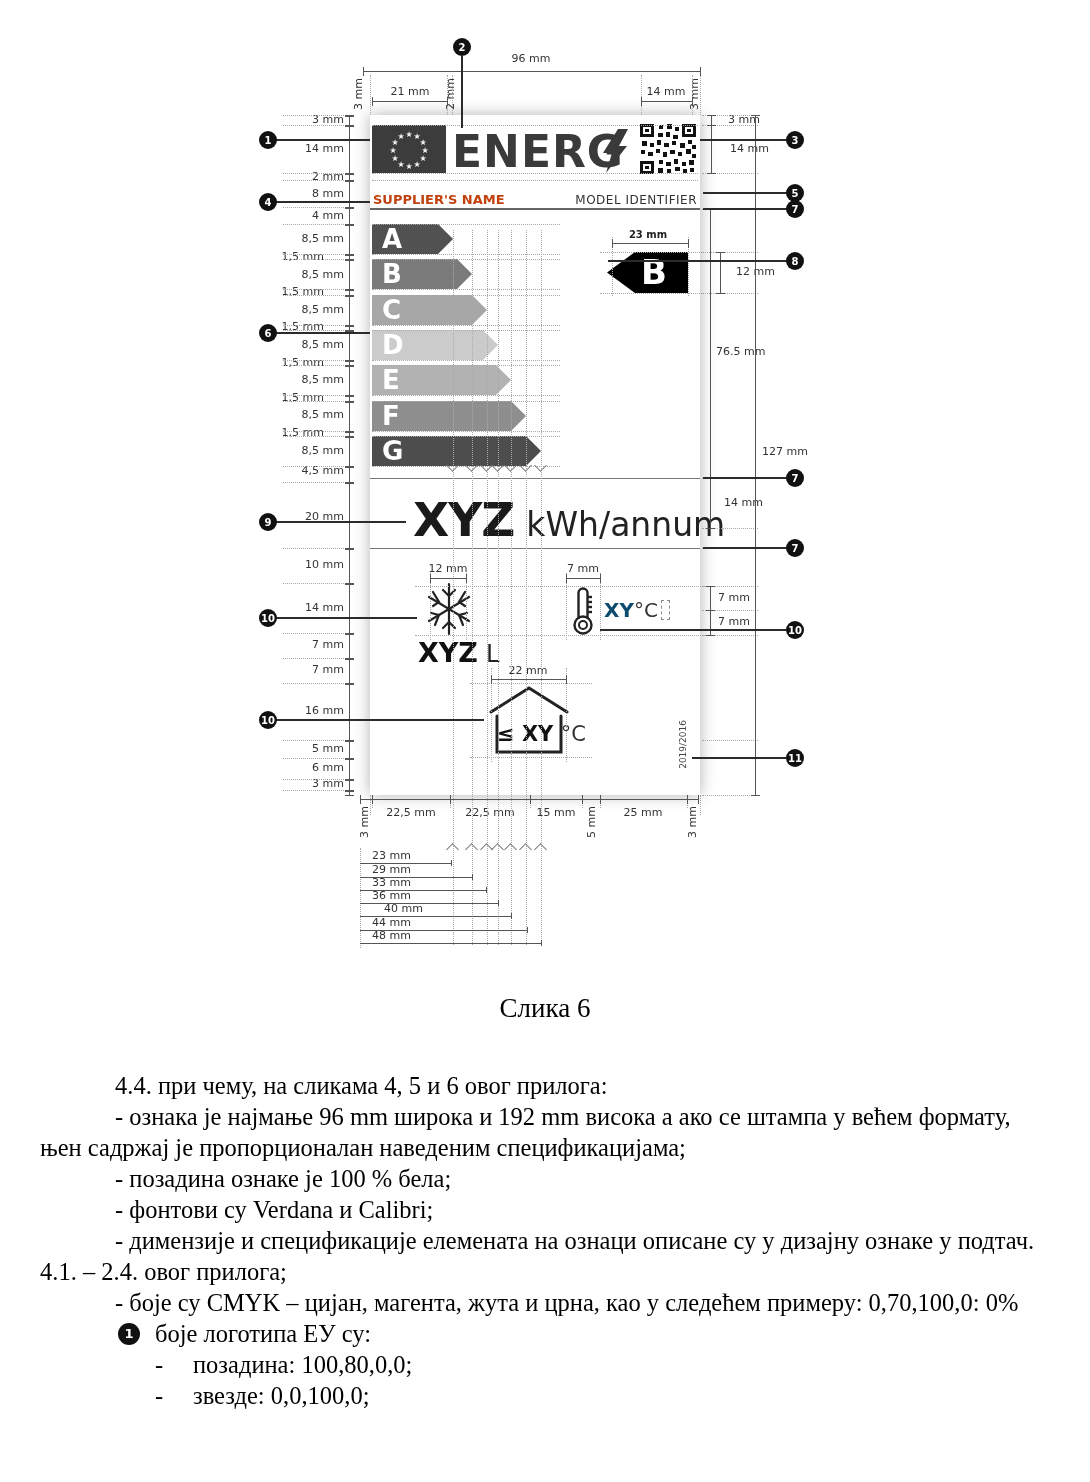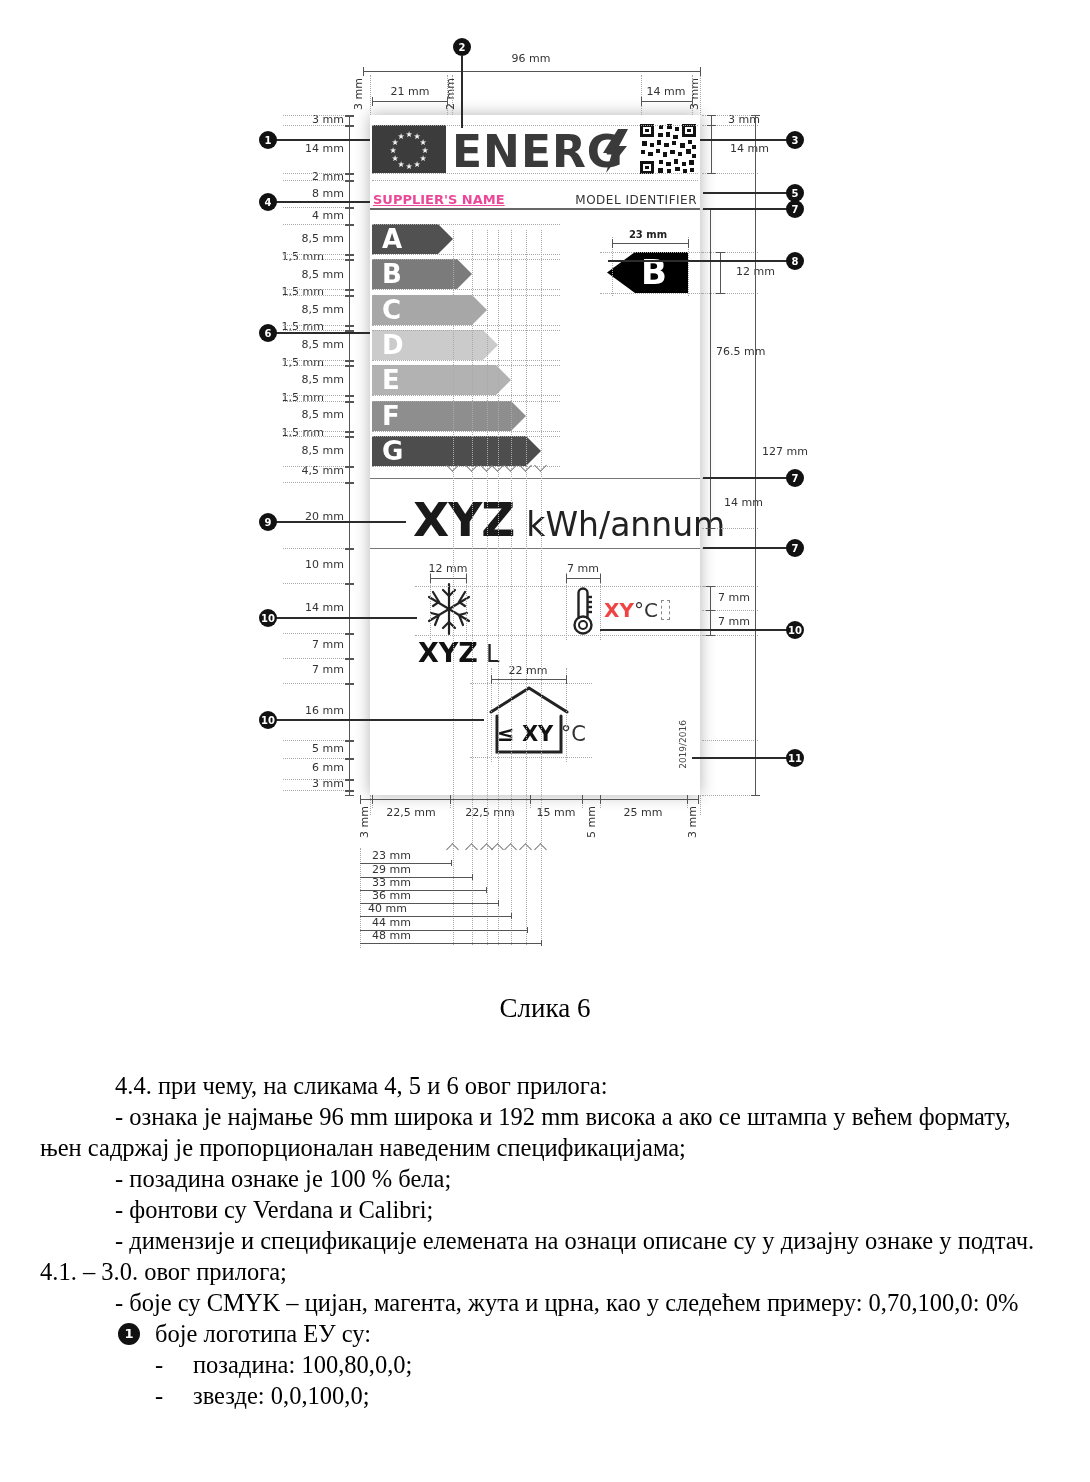--- a/index.html
+++ b/index.html
@@ -27,33 +27,33 @@
   .hd{position:absolute;border-top:1px dotted #a9a9a9;height:0;}
   .vd{position:absolute;border-left:1px dotted #a9a9a9;width:0;}
   .ml{position:absolute;background:#555;}
   .tk{position:absolute;background:#555;}
   .chv{position:absolute;width:9px;height:9px;border-left:1.5px solid #777;border-bottom:1.5px solid #777;}
   .lad{position:absolute;height:1px;background:#555;}
   .cl{position:absolute;background:#2b2b2b;height:2px;z-index:5;}
   
   #brand{position:absolute;left:452px;top:126px;font:bold 44px "DejaVu Sans",sans-serif;
          color:#3a3a3a;letter-spacing:1px;}
-  #supplier{position:absolute;left:373px;top:192px;font:bold 13px "DejaVu Sans",sans-serif;color:#ec4899;text-decoration:underline;}
+  #supplier{position:absolute;left:373px;top:192px;font:bold 13px "DejaVu Sans",sans-serif;color:#c2410c;}
   #model{position:absolute;right:393px;top:193px;font:12px "DejaVu Sans",sans-serif;color:#333;letter-spacing:.5px;}
   #barrow{position:absolute;left:607px;top:252px;width:81px;height:41px;background:#000;color:#fff;
           font:bold 34px "DejaVu Sans",sans-serif;line-height:41px;padding-left:34px;
           clip-path:polygon(0 50%,28px 0,100% 0,100% 100%,28px 100%);}
   #energyrow{position:absolute;left:413px;top:492px;display:flex;align-items:baseline;}
   #energyval{font:bold 47px "DejaVu Sans",sans-serif;color:#1a1a1a;letter-spacing:-1px;}
   #energyunit{font:33px "DejaVu Sans",sans-serif;color:#222;margin-left:12px;}
   #volrow{position:absolute;left:418px;top:637px;display:flex;align-items:baseline;}
   #volval{font:bold 27px "DejaVu Sans",sans-serif;color:#111;}
   #volunit{font:24px "DejaVu Sans",sans-serif;color:#222;margin-left:8px;}
   #temprow{position:absolute;left:604px;top:598px;display:flex;align-items:center;}
-  #tempval{font:bold 20px "DejaVu Sans",sans-serif;color:#ef4444;}
+  #tempval{font:bold 20px "DejaVu Sans",sans-serif;color:#0c4a6e;}
   #tempunit{font:20px "DejaVu Sans",sans-serif;color:#333;}
   #tempcursor{width:9px;height:20px;border:1px dashed #888;margin-left:3px;}
   #housetext{position:absolute;left:497px;top:722px;font:bold 21px "DejaVu Sans",sans-serif;color:#111;}
   #housetext .lt{font-weight:normal;color:#333;}
   #reg{position:absolute;left:678px;top:720px;font:9px "DejaVu Sans",sans-serif;color:#444;
        writing-mode:vertical-rl;transform:rotate(180deg);}
   
   #caption{text-align:center;font:27px "Liberation Serif",serif;margin:28px 0 46px 0;}
   #text{margin:0 40px;font:24.5px "Liberation Serif",serif;line-height:31px;}
   #text .ln{white-space:nowrap;}
@@ -260,21 +260,21 @@
 
   <span class="dim dimc dimb" style="left:648px;top:229px">23 mm</span>
   <span class="dim dimc" style="left:448px;top:562px">12 mm</span>
   <span class="dim dimc" style="left:583px;top:562px">7 mm</span>
   <span class="dim dimc" style="left:528px;top:664px">22 mm</span>
 
   <span class="dim" style="left:372px;top:849px">23 mm</span>
   <span class="dim" style="left:372px;top:863px">29 mm</span>
   <span class="dim" style="left:372px;top:876px">33 mm</span>
   <span class="dim" style="left:372px;top:889px">36 mm</span>
-  <span class="dim" style="left:368px;top:902px">40 mm</span>
+  <span class="dim" style="left:384px;top:902px">40 mm</span>
   <span class="dim" style="left:372px;top:916px">44 mm</span>
   <span class="dim" style="left:372px;top:929px">48 mm</span>
 
   <div class="co" style="left:259px;top:131px">1</div>
   <div class="co" style="left:453px;top:38px">2</div>
   <div class="co" style="left:786px;top:131px">3</div>
   <div class="co" style="left:259px;top:193px">4</div>
   <div class="co" style="left:786px;top:184px">5</div>
   <div class="co" style="left:259px;top:324px">6</div>
   <div class="co" style="left:786px;top:200px">7</div>
@@ -519,21 +519,21 @@
 
 <div id="caption">Слика 6</div>
 
 <div id="text">
   <div class="ln ind">4.4. при чему, на сликама 4, 5 и 6 овог прилога:</div>
   <div class="ln ind">- ознака је најмање 96 mm широка и 192 mm висока а ако се штампа у већем формату,</div>
   <div class="ln">њен садржај је пропорционалан наведеним спецификацијама;</div>
   <div class="ln ind">- позадина ознаке је 100 % бела;</div>
   <div class="ln ind">- фонтови су Verdana и Calibri;</div>
   <div class="ln ind">- димензије и спецификације елемената на ознаци описане су у дизајну ознаке у подтач.</div>
-  <div class="ln">4.1. – 3.0. овог прилога;</div>
+  <div class="ln">4.1. – 2.4. овог прилога;</div>
   <div class="ln ind">- боје су CMYK – цијан, магента, жута и црна, као у следећем примеру: 0,70,100,0: 0%</div>
   <div class="bulletln">
     <span class="bnum">1</span>
     <span>боје логотипа ЕУ су:</span>
   </div>
   <div class="subln">
     <span class="sdash">-</span>
     <span>позадина: 100,80,0,0;</span>
   </div>
   <div class="subln">

